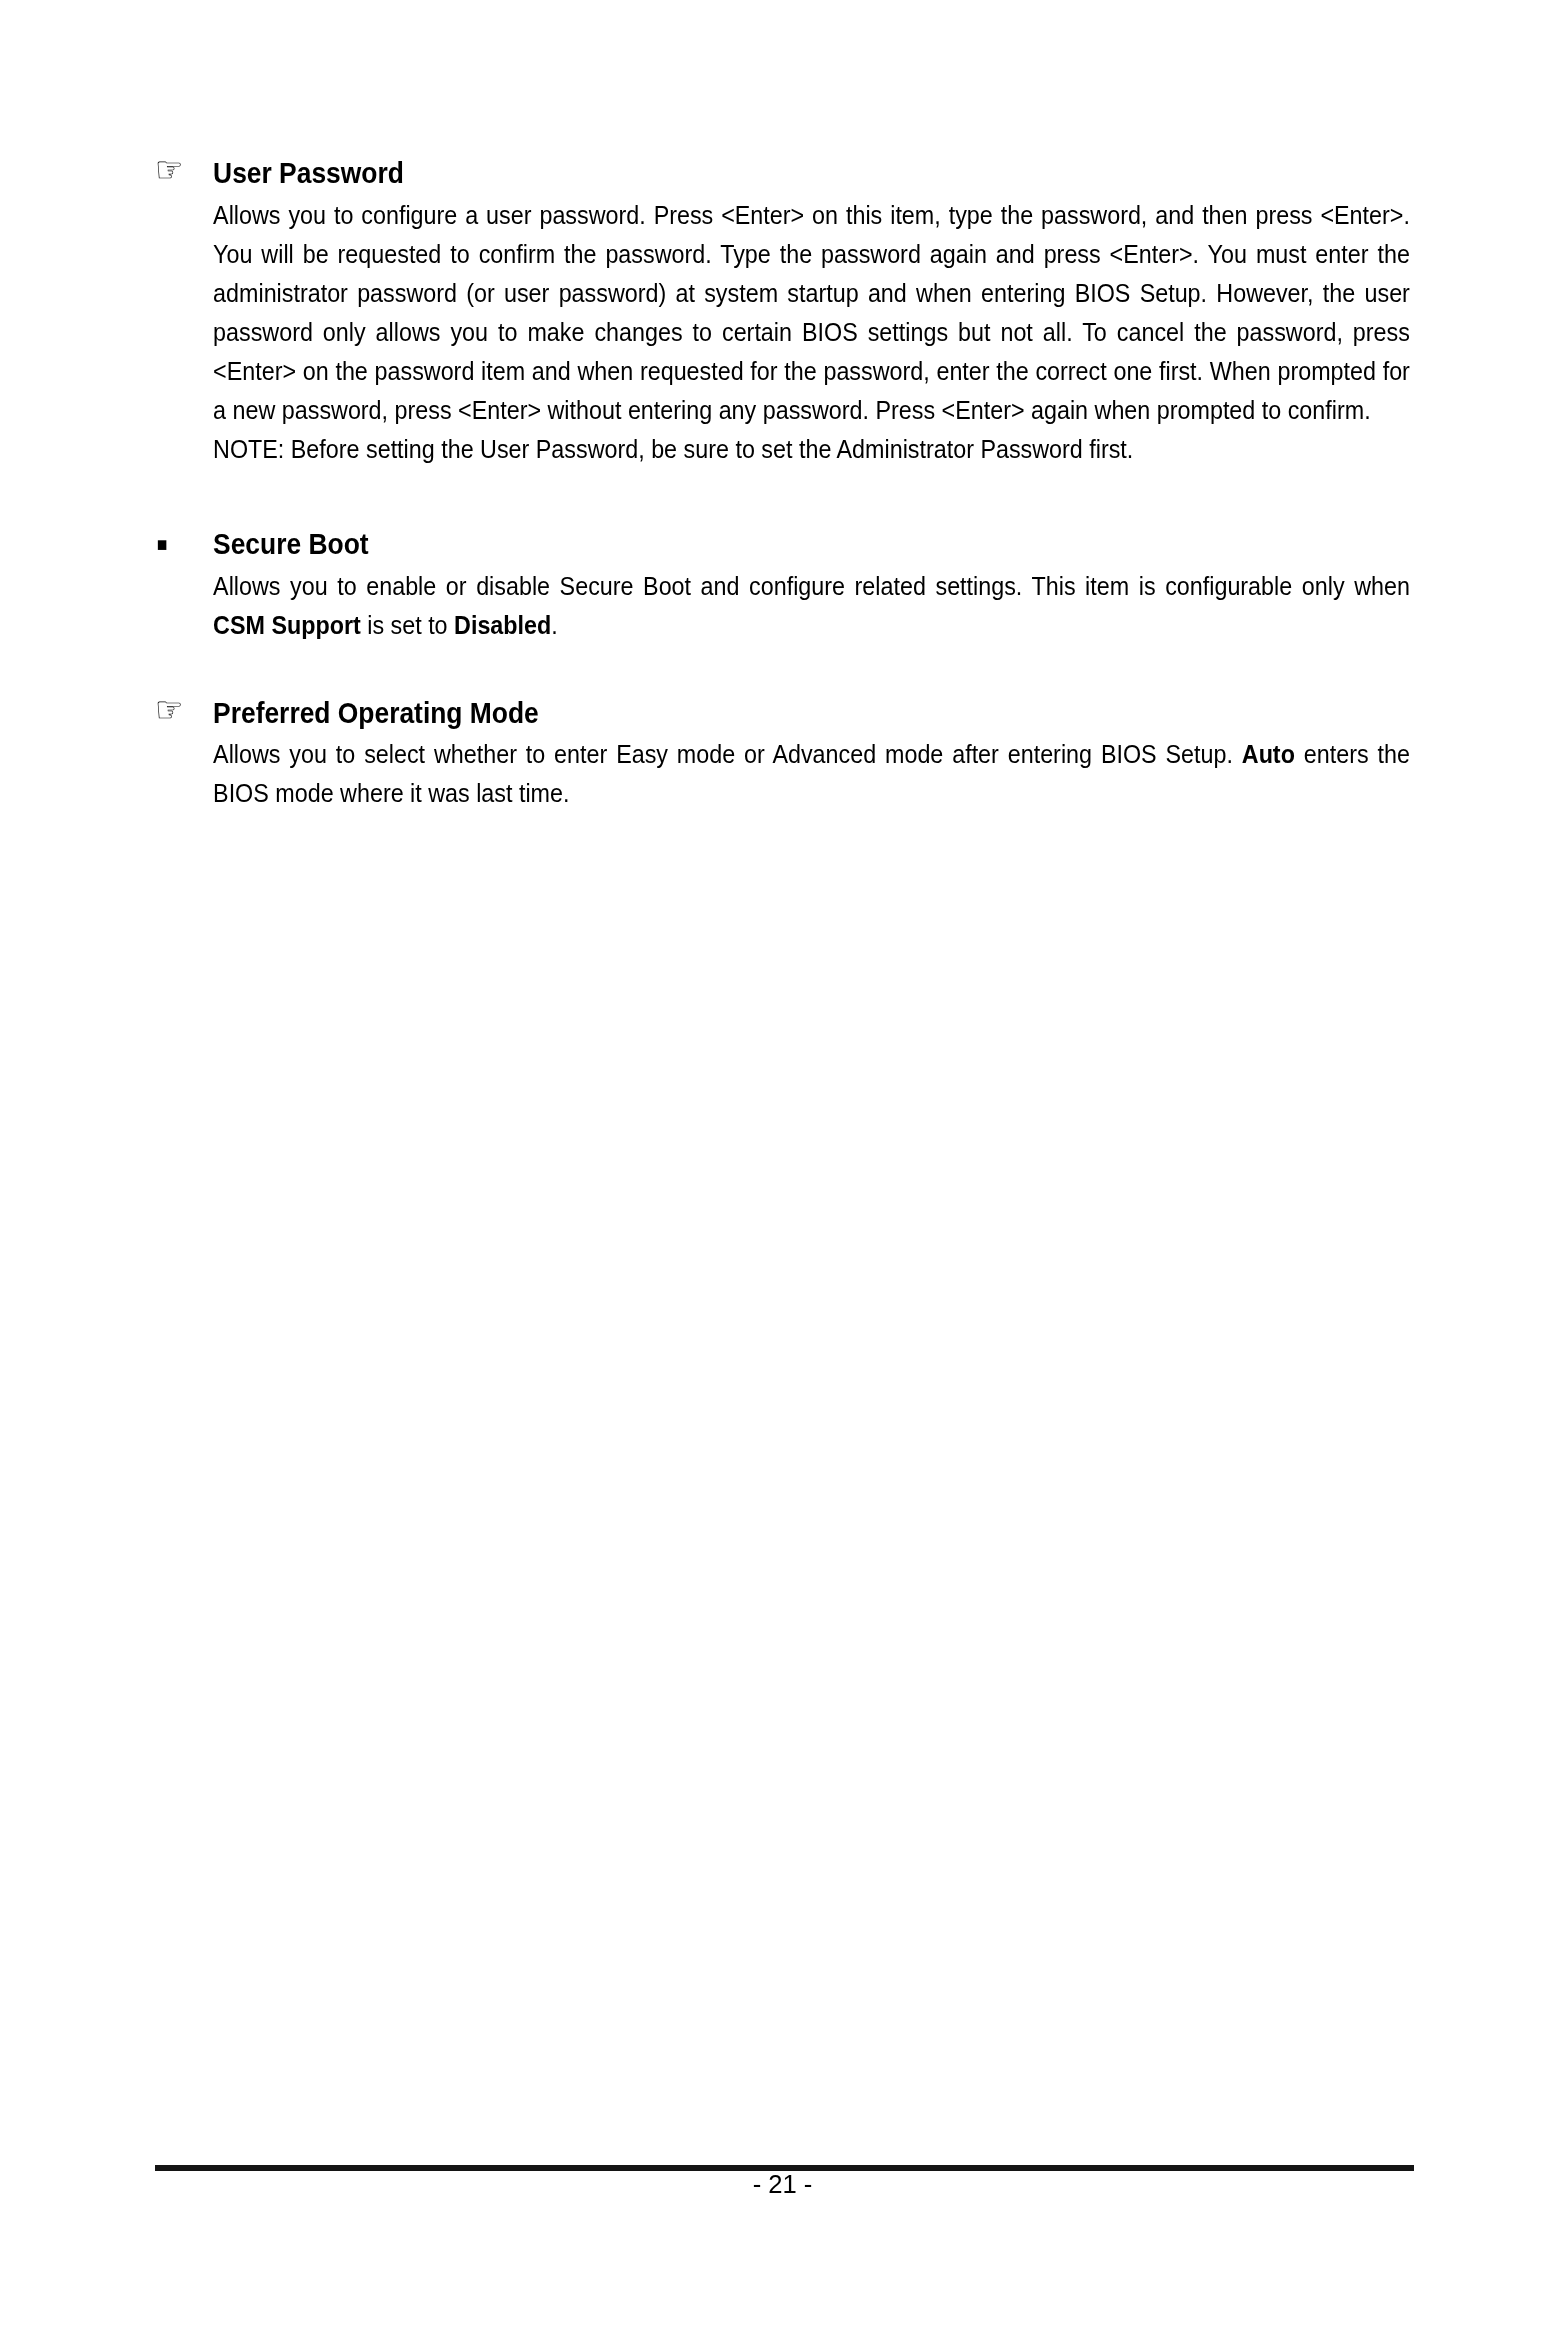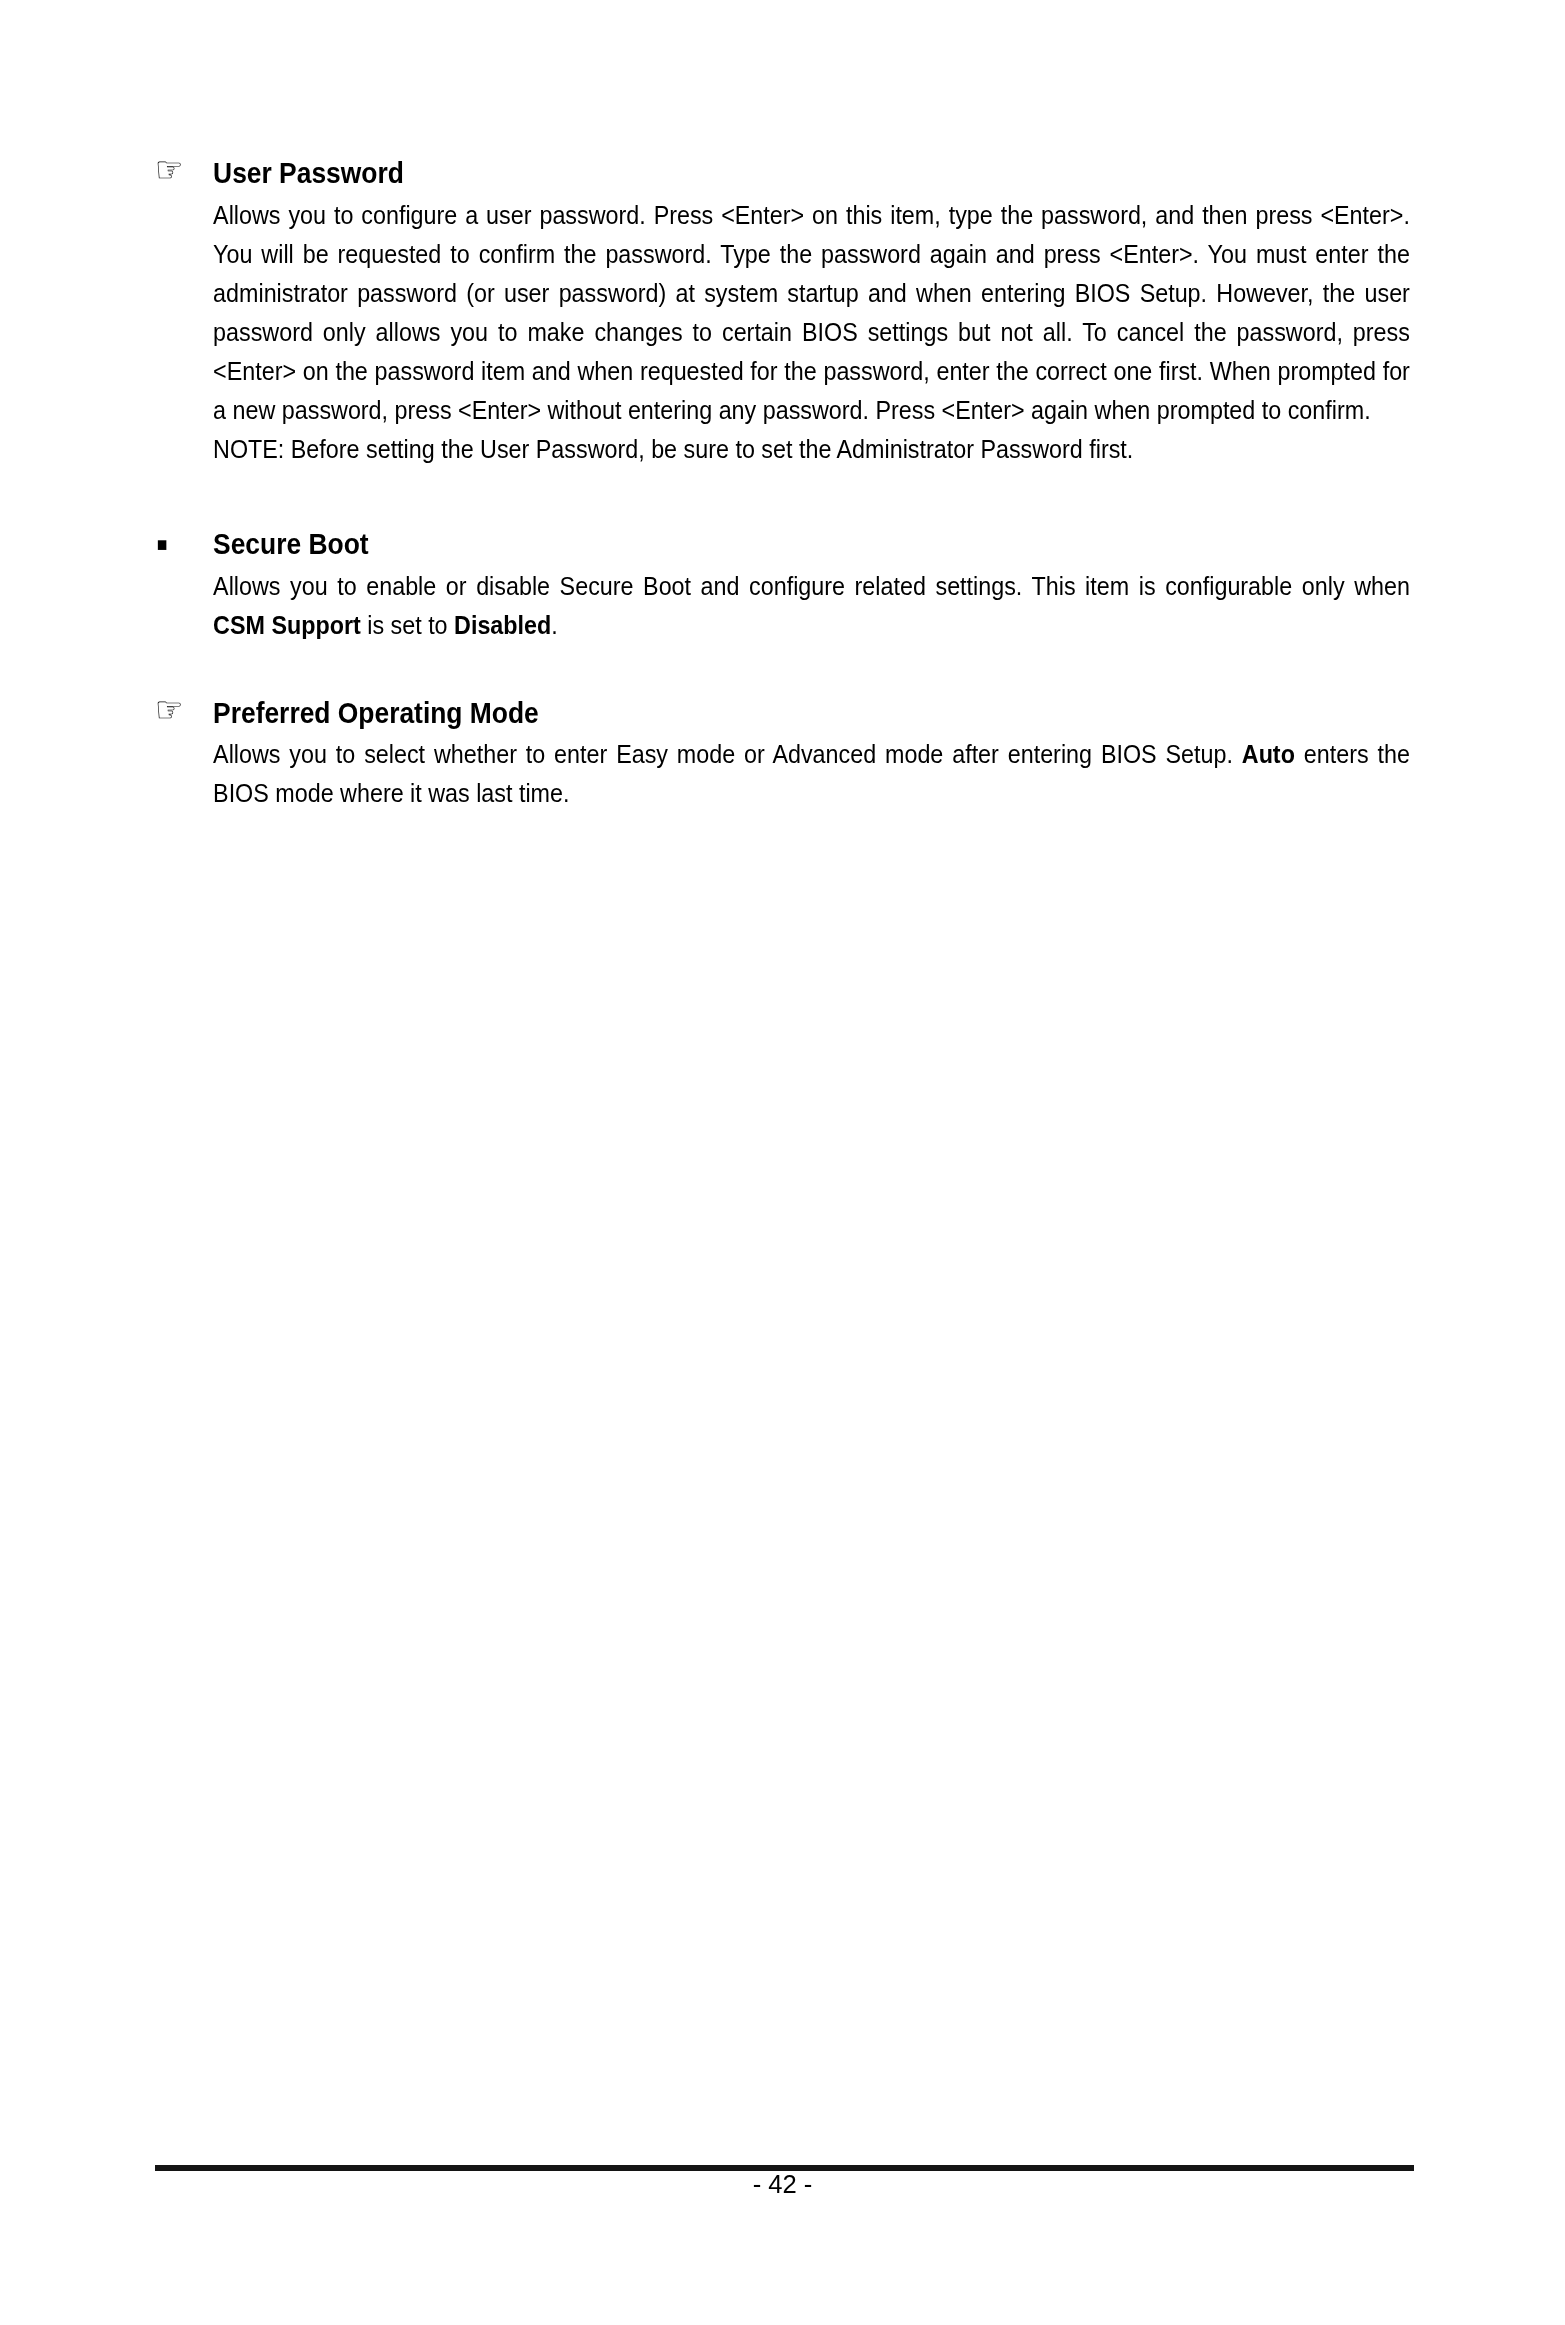--- a/index.html
+++ b/index.html
@@ -115,14 +115,14 @@
     </div>
     <div class="text-col">
       <h2>Preferred Operating Mode</h2>
       <p class="para just"><span>Allows you to select whether to enter Easy mode or Advanced mode after entering BIOS Setup. </span><b>Auto</b><span> enters the BIOS mode where it was last time.</span></p>
     </div>
   </section>
 
 </main>
 
 <div class="footer-rule"></div>
-<div class="page-number">- 42 -</div>
+<div class="page-number">- 21 -</div>
 
 
 </body></html>

